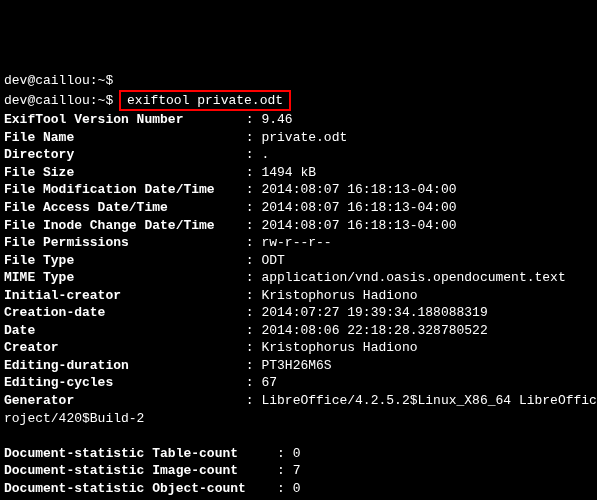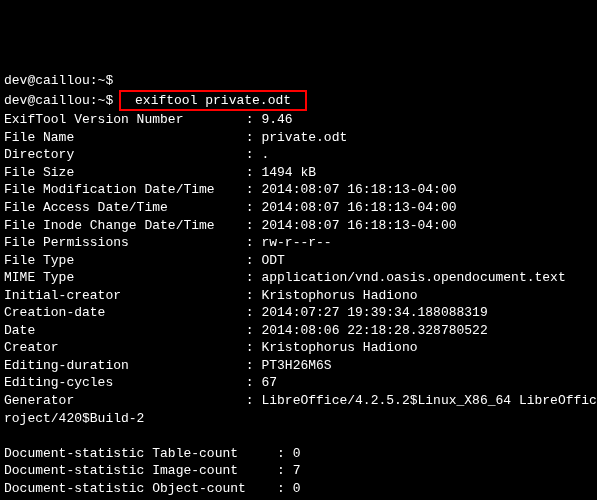--- a/index.html
+++ b/index.html
@@ -12,25 +12,25 @@
     width: 597px;
     height: 500px;
     overflow: hidden;
     padding: 2px 4px;
     white-space: pre;
   }
   .prompt-line { white-space: pre; }
   .highlight-box {
     border: 2px solid #ff0000;
     display: inline-block;
-    padding: 0 14px;
+    padding: 0 6px;
     margin-left: -2px;
   }
   .row { white-space: pre; }
-  .label { display: inline-block; }
+  .label { display: inline-block; font-weight: bold; }
   .colon { }
   .val { }
 </style>
 </head>
 <body>
 
 
 
 <div id="terminal"><div class="prompt-line">dev@caillou:~$</div><div class="prompt-line"><span>dev@caillou:~$ </span><span class="highlight-box"><span>exiftool private.odt</span></span></div><div class="row"><span class="label">ExifTool Version Number        </span><span class="colon">: </span><span class="val">9.46</span></div><div class="row"><span class="label">File Name                      </span><span class="colon">: </span><span class="val">private.odt</span></div><div class="row"><span class="label">Directory                      </span><span class="colon">: </span><span class="val">.</span></div><div class="row"><span class="label">File Size                      </span><span class="colon">: </span><span class="val">1494 kB</span></div><div class="row"><span class="label">File Modification Date/Time    </span><span class="colon">: </span><span class="val">2014:08:07 16:18:13-04:00</span></div><div class="row"><span class="label">File Access Date/Time          </span><span class="colon">: </span><span class="val">2014:08:07 16:18:13-04:00</span></div><div class="row"><span class="label">File Inode Change Date/Time    </span><span class="colon">: </span><span class="val">2014:08:07 16:18:13-04:00</span></div><div class="row"><span class="label">File Permissions               </span><span class="colon">: </span><span class="val">rw-r--r--</span></div><div class="row"><span class="label">File Type                      </span><span class="colon">: </span><span class="val">ODT</span></div><div class="row"><span class="label">MIME Type                      </span><span class="colon">: </span><span class="val">application/vnd.oasis.opendocument.text</span></div><div class="row"><span class="label">Initial-creator                </span><span class="colon">: </span><span class="val">Kristophorus Hadiono</span></div><div class="row"><span class="label">Creation-date                  </span><span class="colon">: </span><span class="val">2014:07:27 19:39:34.188088319</span></div><div class="row"><span class="label">Date                           </span><span class="colon">: </span><span class="val">2014:08:06 22:18:28.328780522</span></div><div class="row"><span class="label">Creator                        </span><span class="colon">: </span><span class="val">Kristophorus Hadiono</span></div><div class="row"><span class="label">Editing-duration               </span><span class="colon">: </span><span class="val">PT3H26M6S</span></div><div class="row"><span class="label">Editing-cycles                 </span><span class="colon">: </span><span class="val">67</span></div><div class="row"><span class="label">Generator                      </span><span class="colon">: </span><span class="val">LibreOffice/4.2.5.2$Linux_X86_64 LibreOffice_p</span></div><div class="row">roject/420$Build-2</div><div class="row"> </div><div class="row"><span class="label">Document-statistic Table-count     </span><span class="colon">: </span><span class="val">0</span></div><div class="row"><span class="label">Document-statistic Image-count     </span><span class="colon">: </span><span class="val">7</span></div><div class="row"><span class="label">Document-statistic Object-count    </span><span class="colon">: </span><span class="val">0</span></div><div class="row"><span class="label">Document-statistic Page-count      </span><span class="colon">: </span><span class="val">5</span></div></div>
 

